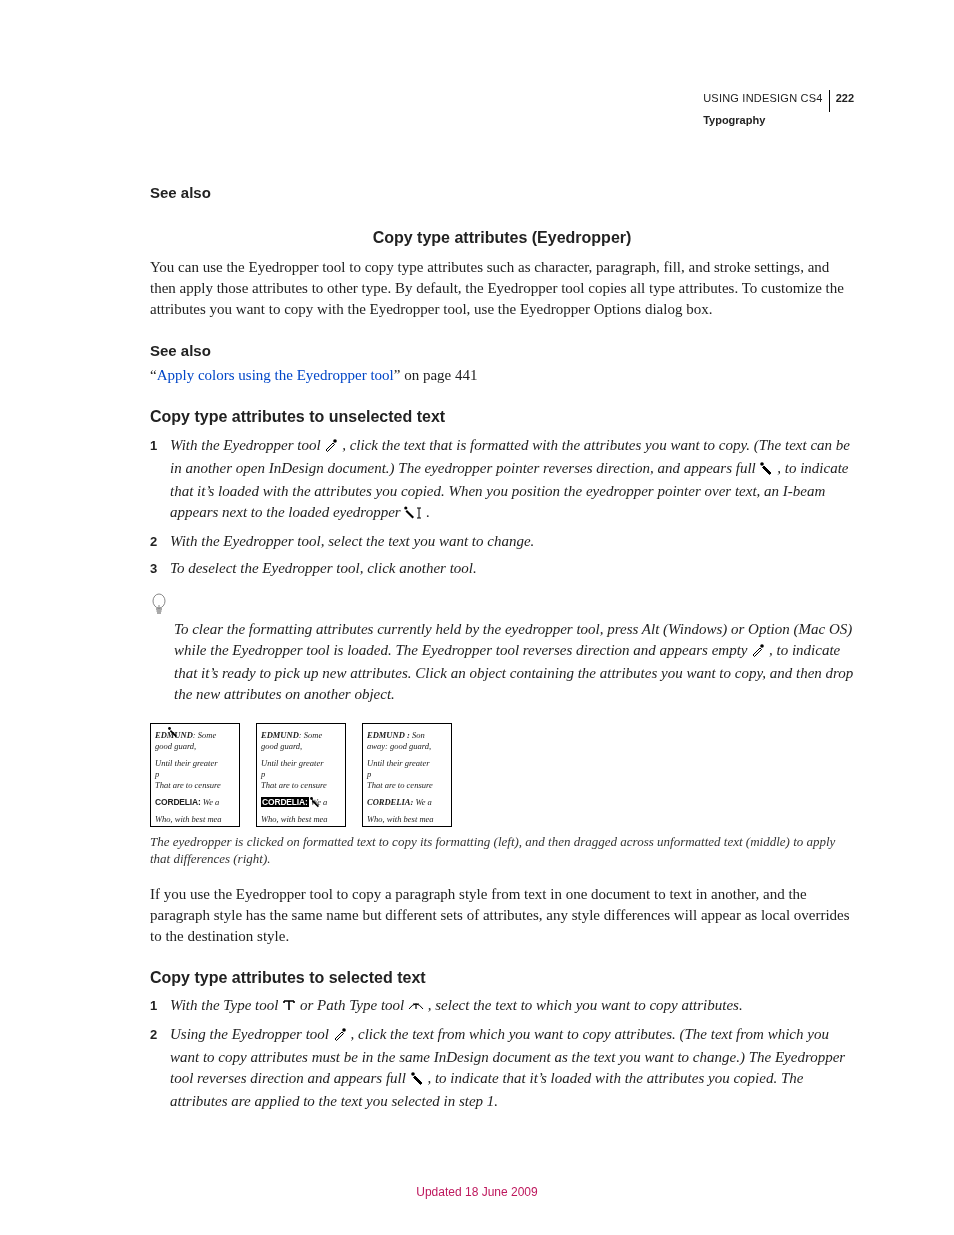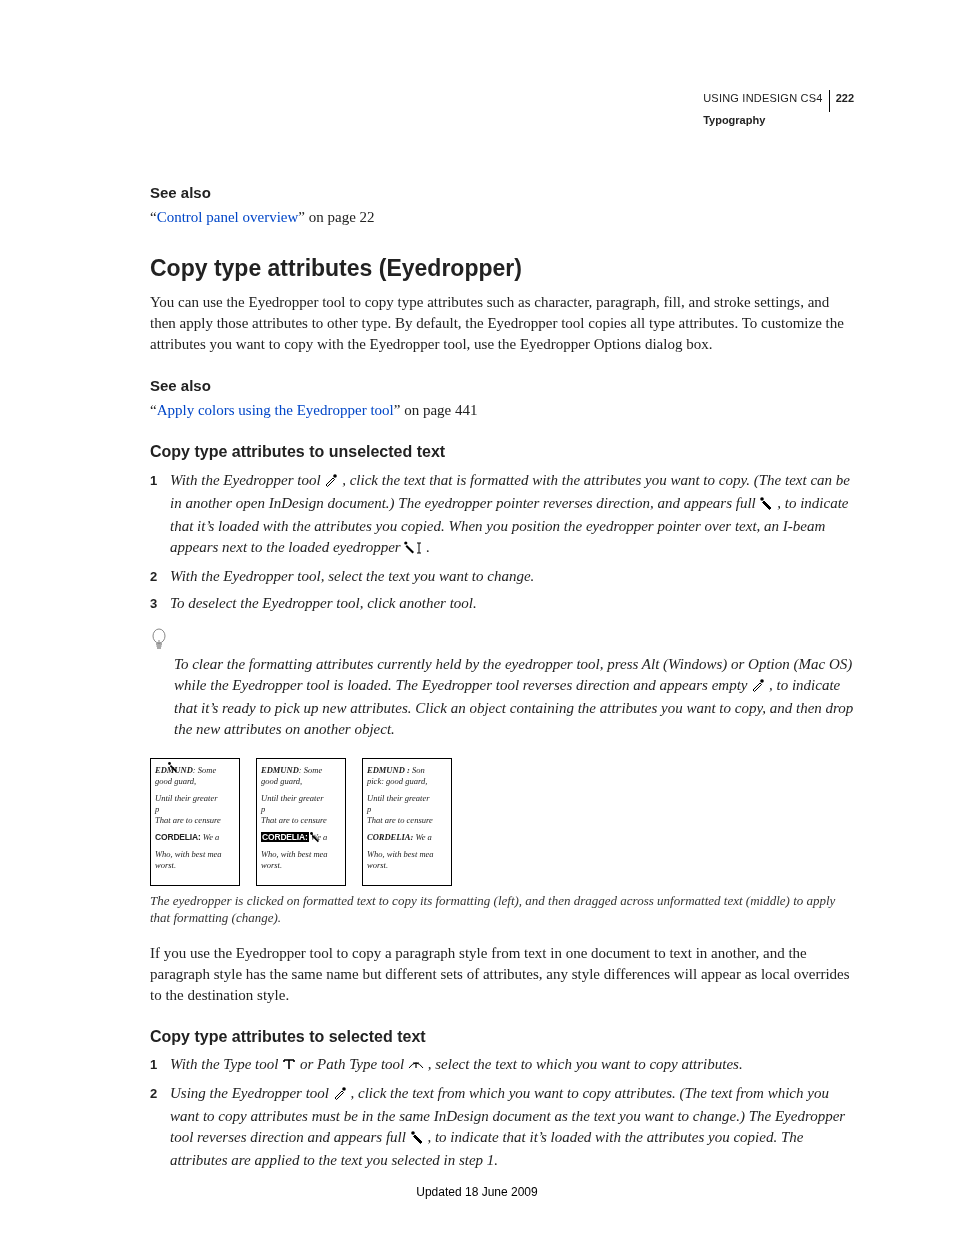--- a/index.html
+++ b/index.html
@@ -29,22 +29,23 @@
   }
   .running-head .toprow { display: flex; align-items: center; justify-content: flex-end; }
   .running-head .toprow .title { letter-spacing: 0.02em; }
   .running-head .toprow .divider { display: inline-block; width:1px; height: 22px; background:#000; margin:0 6px -6px 6px; }
   .running-head .pnum { font-weight: bold; }
   .running-head .section { font-weight: bold; display:block; margin-top:7px; padding-right: 26px;}
   .content { padding-top: 80px; }
   h2.section-title {
     font-family: "Myriad Pro", Helvetica, Arial, sans-serif;
     font-weight: bold;
-    font-size: 23px;
+    font-size: 16px;
     margin: 24px 0 8px 0;
+    text-align: center;
   }
   h3.sub {
     font-family: "Myriad Pro", Helvetica, Arial, sans-serif;
     font-weight: bold;
     font-size: 15px;
     margin: 20px 0 4px 0;
   }
   h3.subsm {
     font-family: "Myriad Pro", Helvetica, Arial, sans-serif;
     font-weight: bold;
@@ -71,21 +72,21 @@
   }
   .tip-block .bulb { flex:0 0 24px; padding-top:2px;}
   .tip-block .txt { flex:1;margin-top:28px; }
   .figrow {
     display:flex;
     gap: 16px;
     margin: 18px 0 6px 0;
   }
   .panel {
     width: 90px;
-    height: 128px;
+    height: 104px;
     border: 1px solid #000;
     font-size: 8.5px;
     line-height: 1.3;
     padding: 6px 16px 4px 4px;
     font-family: Georgia, serif;
     overflow:hidden;
     position:relative;
   }
   .panel .para { margin-bottom:6px; font-style: italic;}
   .panel .para .nm { font-weight:bold; font-style: italic; }
@@ -105,21 +106,21 @@
     margin: 4px 0 16px 0;
     line-height:1.35;
   }
   .footer {
     position:absolute;
     bottom: 34px;
     left:0; right:0;
     text-align:center;
     font-family: Helvetica, Arial, sans-serif;
     font-size: 12px;
-    color:#000000;
+    color:#be185d;
   }
   .quote { }
   svg { overflow: visible; }
 </style>
 </head>
 <body>
 
 <div class="page">
 
   <div class="running-head">
@@ -127,23 +128,20 @@
       <span class="title">USING INDESIGN CS4</span>
       <span class="divider"></span>
       <span class="pnum">222</span>
     </div>
     <span class="section">Typography</span>
   </div>
 
   <div class="content">
 
     <h3 class="sub">See also</h3>
-    <p>
-      <span class="quote">“</span><a class="link">Control panel overview</a><span>” on page 22</span>
-    </p>
 
     <h2 class="section-title">Copy type attributes (Eyedropper)</h2>
     <p>You can use the Eyedropper tool to copy type attributes such as character, paragraph, fill, and stroke settings, and then apply those attributes to other type. By default, the Eyedropper tool copies all type attributes. To customize the attributes you want to copy with the Eyedropper tool, use the Eyedropper Options dialog box.</p>
 
     <h3 class="sub">See also</h3>
     <p>
       <span class="quote">“</span><a class="link">Apply colors using the Eyedropper tool</a><span>” on page 441</span>
     </p>
 
     <h3 class="subsm">Copy type attributes to unselected text</h3>
@@ -217,27 +215,27 @@
       <div class="panel">
         <div class="para"><span class="nm">EDMUND</span><span>: </span><span>Some</span><br><span>good guard,</span></div>
         <div class="para"><span>Until their greater p</span><br><span>That are to censure</span></div>
         <div class="para" style="font-style:normal;position:relative"><span class="cordelia sel">CORDELIA:</span><svg style="position:absolute;top:-1px;left:48px" width="12" height="12">
               <path d="M10 10 L4 4 L2.8 5.2 L8.8 11.2 Z" fill="#000"></path>
               <circle cx="2.5" cy="2.5" r="1.4" fill="#000"></circle>
             </svg> <span style="font-style:italic">We a</span></div>
         <div class="para"><span>Who, with best mea</span><br><span>worst.</span></div>
       </div>
       <div class="panel">
-        <div class="para"><span class="nm">EDMUND :</span> <span>Son</span><br><span>pick: good guard,</span></div>
+        <div class="para"><span class="nm">EDMUND :</span> <span>Son</span><br><span>away: good guard,</span></div>
         <div class="para"><span>Until their greater p</span><br><span>That are to censure</span></div>
         <div class="para"><span class="nm">CORDELIA:</span> <span>We a</span></div>
         <div class="para"><span>Who, with best mea</span><br><span>worst.</span></div>
       </div>
     </div>
-    <p class="caption">The eyedropper is clicked on formatted text to copy its formatting (left), and then dragged across unformatted text (middle) to apply that formatting (change).</p>
+    <p class="caption">The eyedropper is clicked on formatted text to copy its formatting (left), and then dragged across unformatted text (middle) to apply that differences (right).</p>
 
     <p>If you use the Eyedropper tool to copy a paragraph style from text in one document to text in another, and the paragraph style has the same name but different sets of attributes, any style differences will appear as local overrides to the destination style.</p>
 
     <h3 class="subsm">Copy type attributes to selected text</h3>
 
     <ol class="steps">
       <li>
         <span class="num">1</span>
         <span class="body">
           <span>With the Type tool </span>

